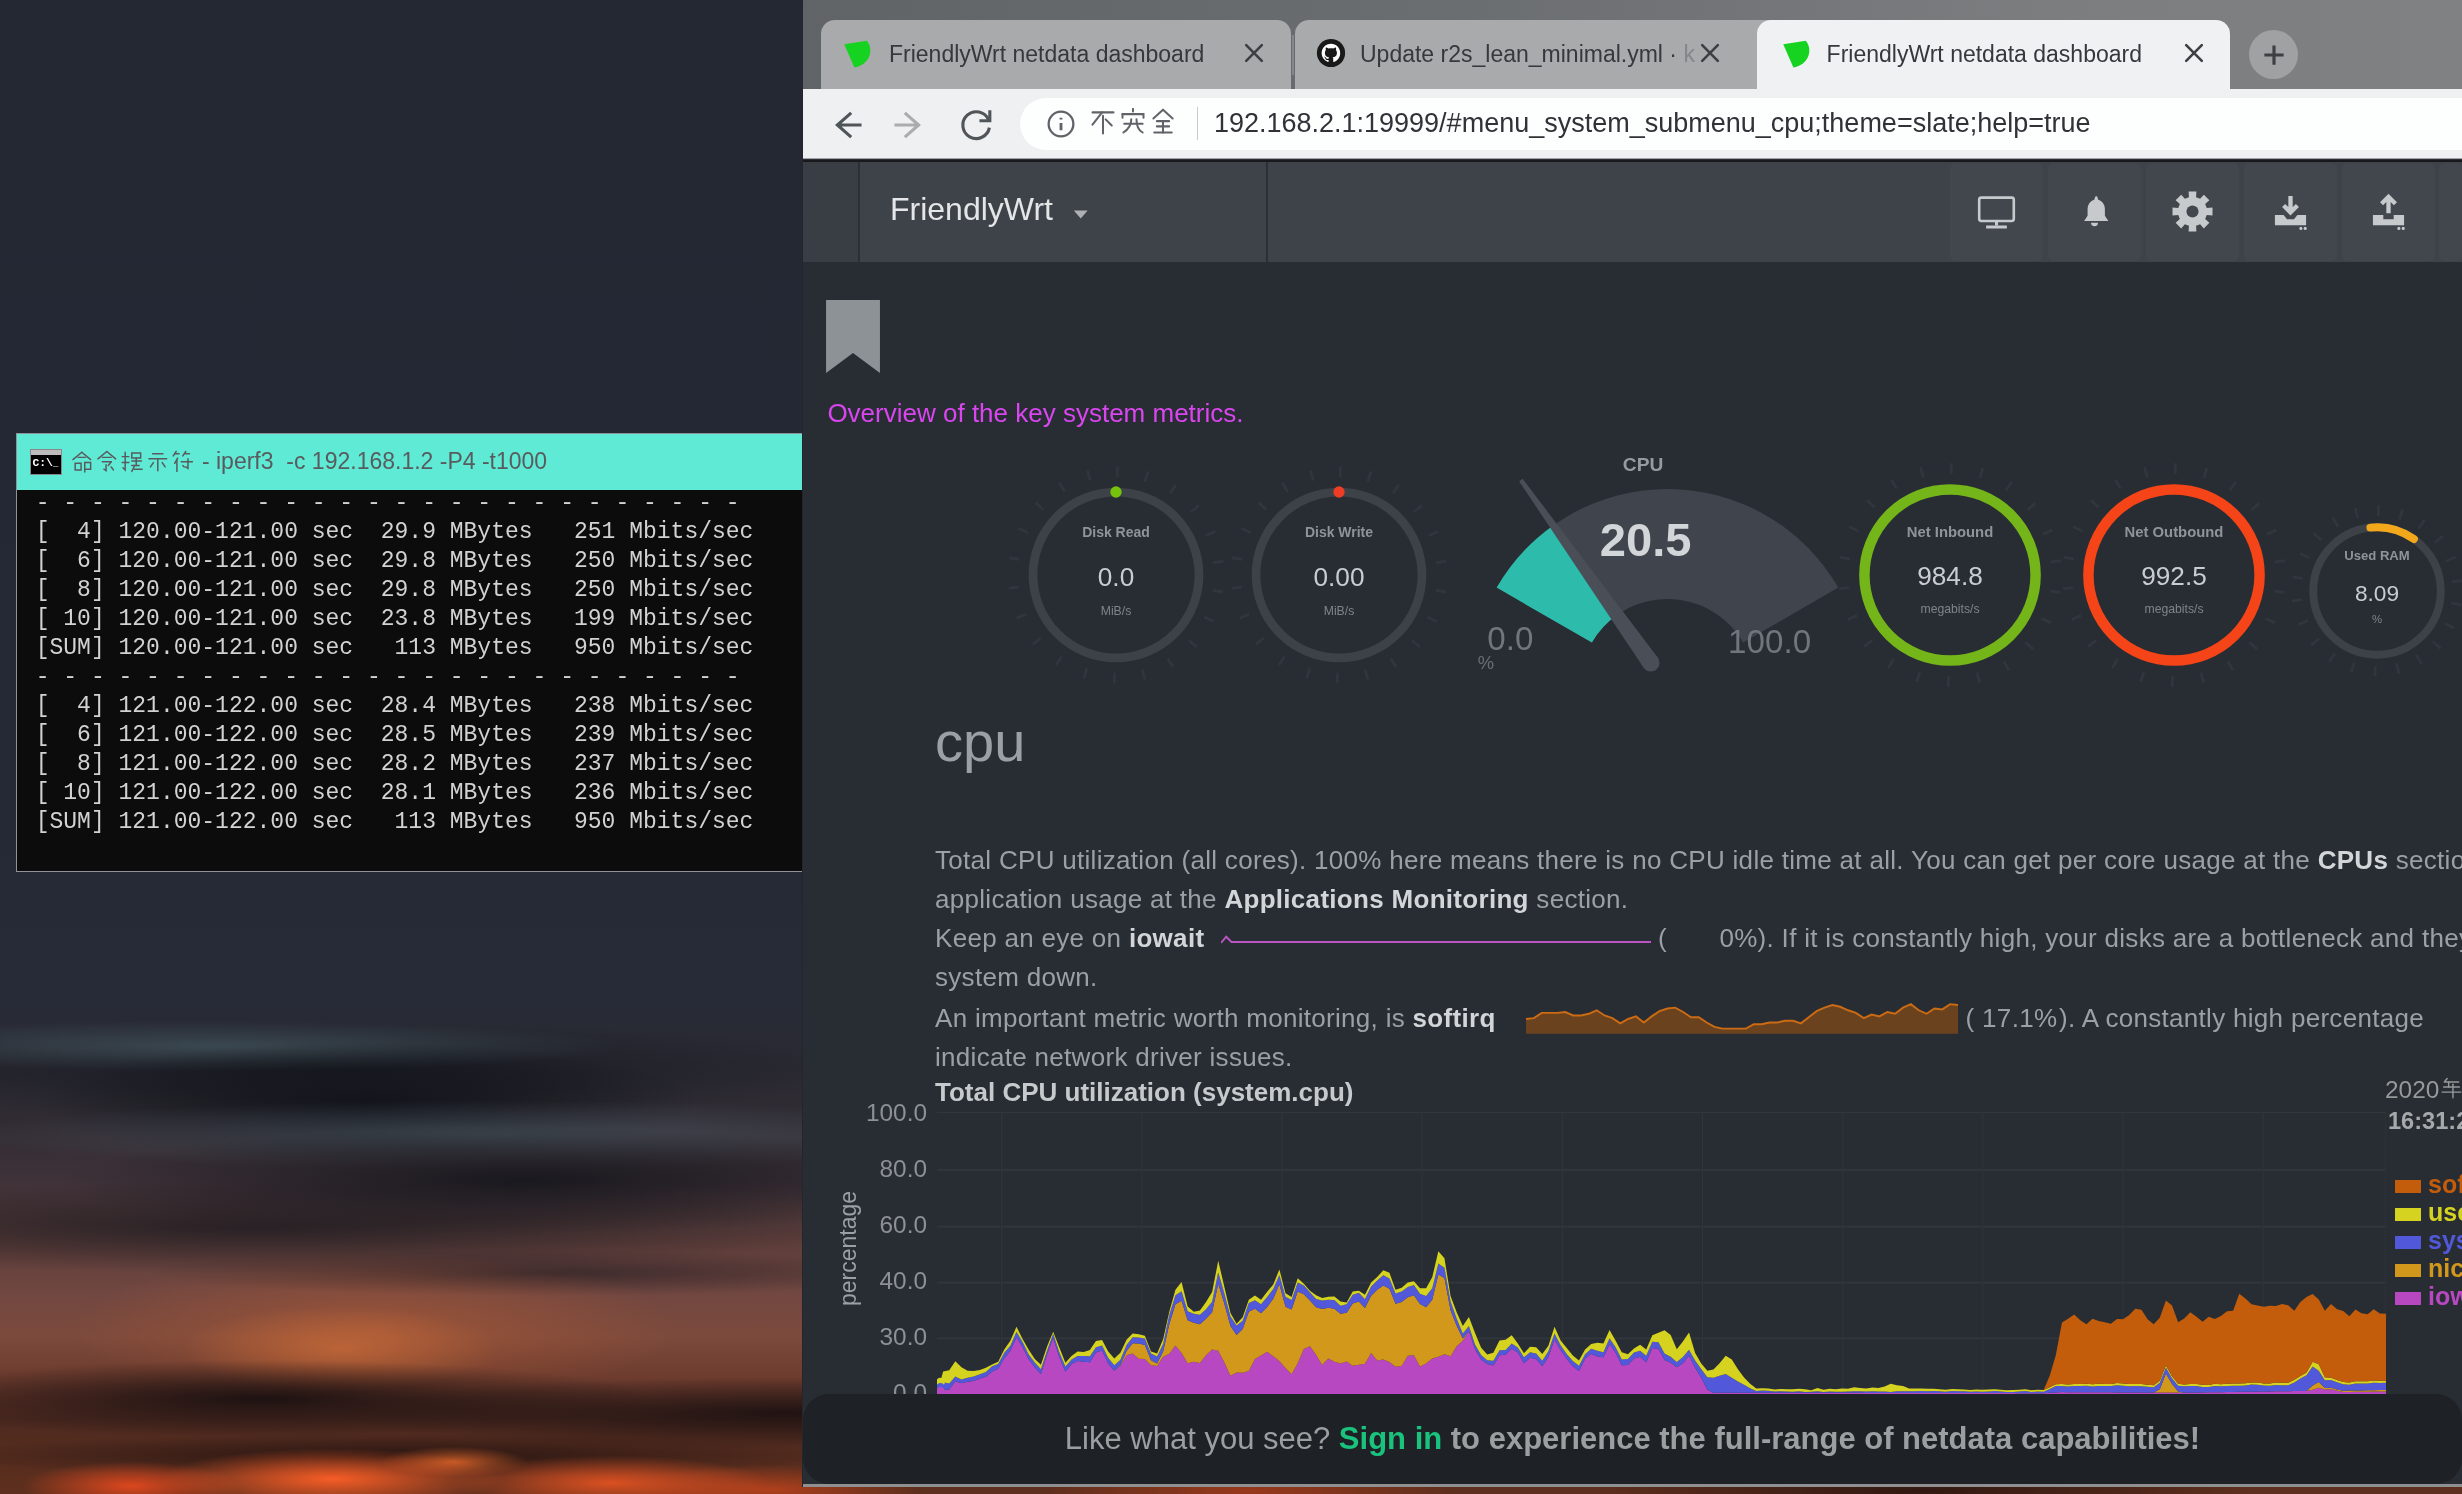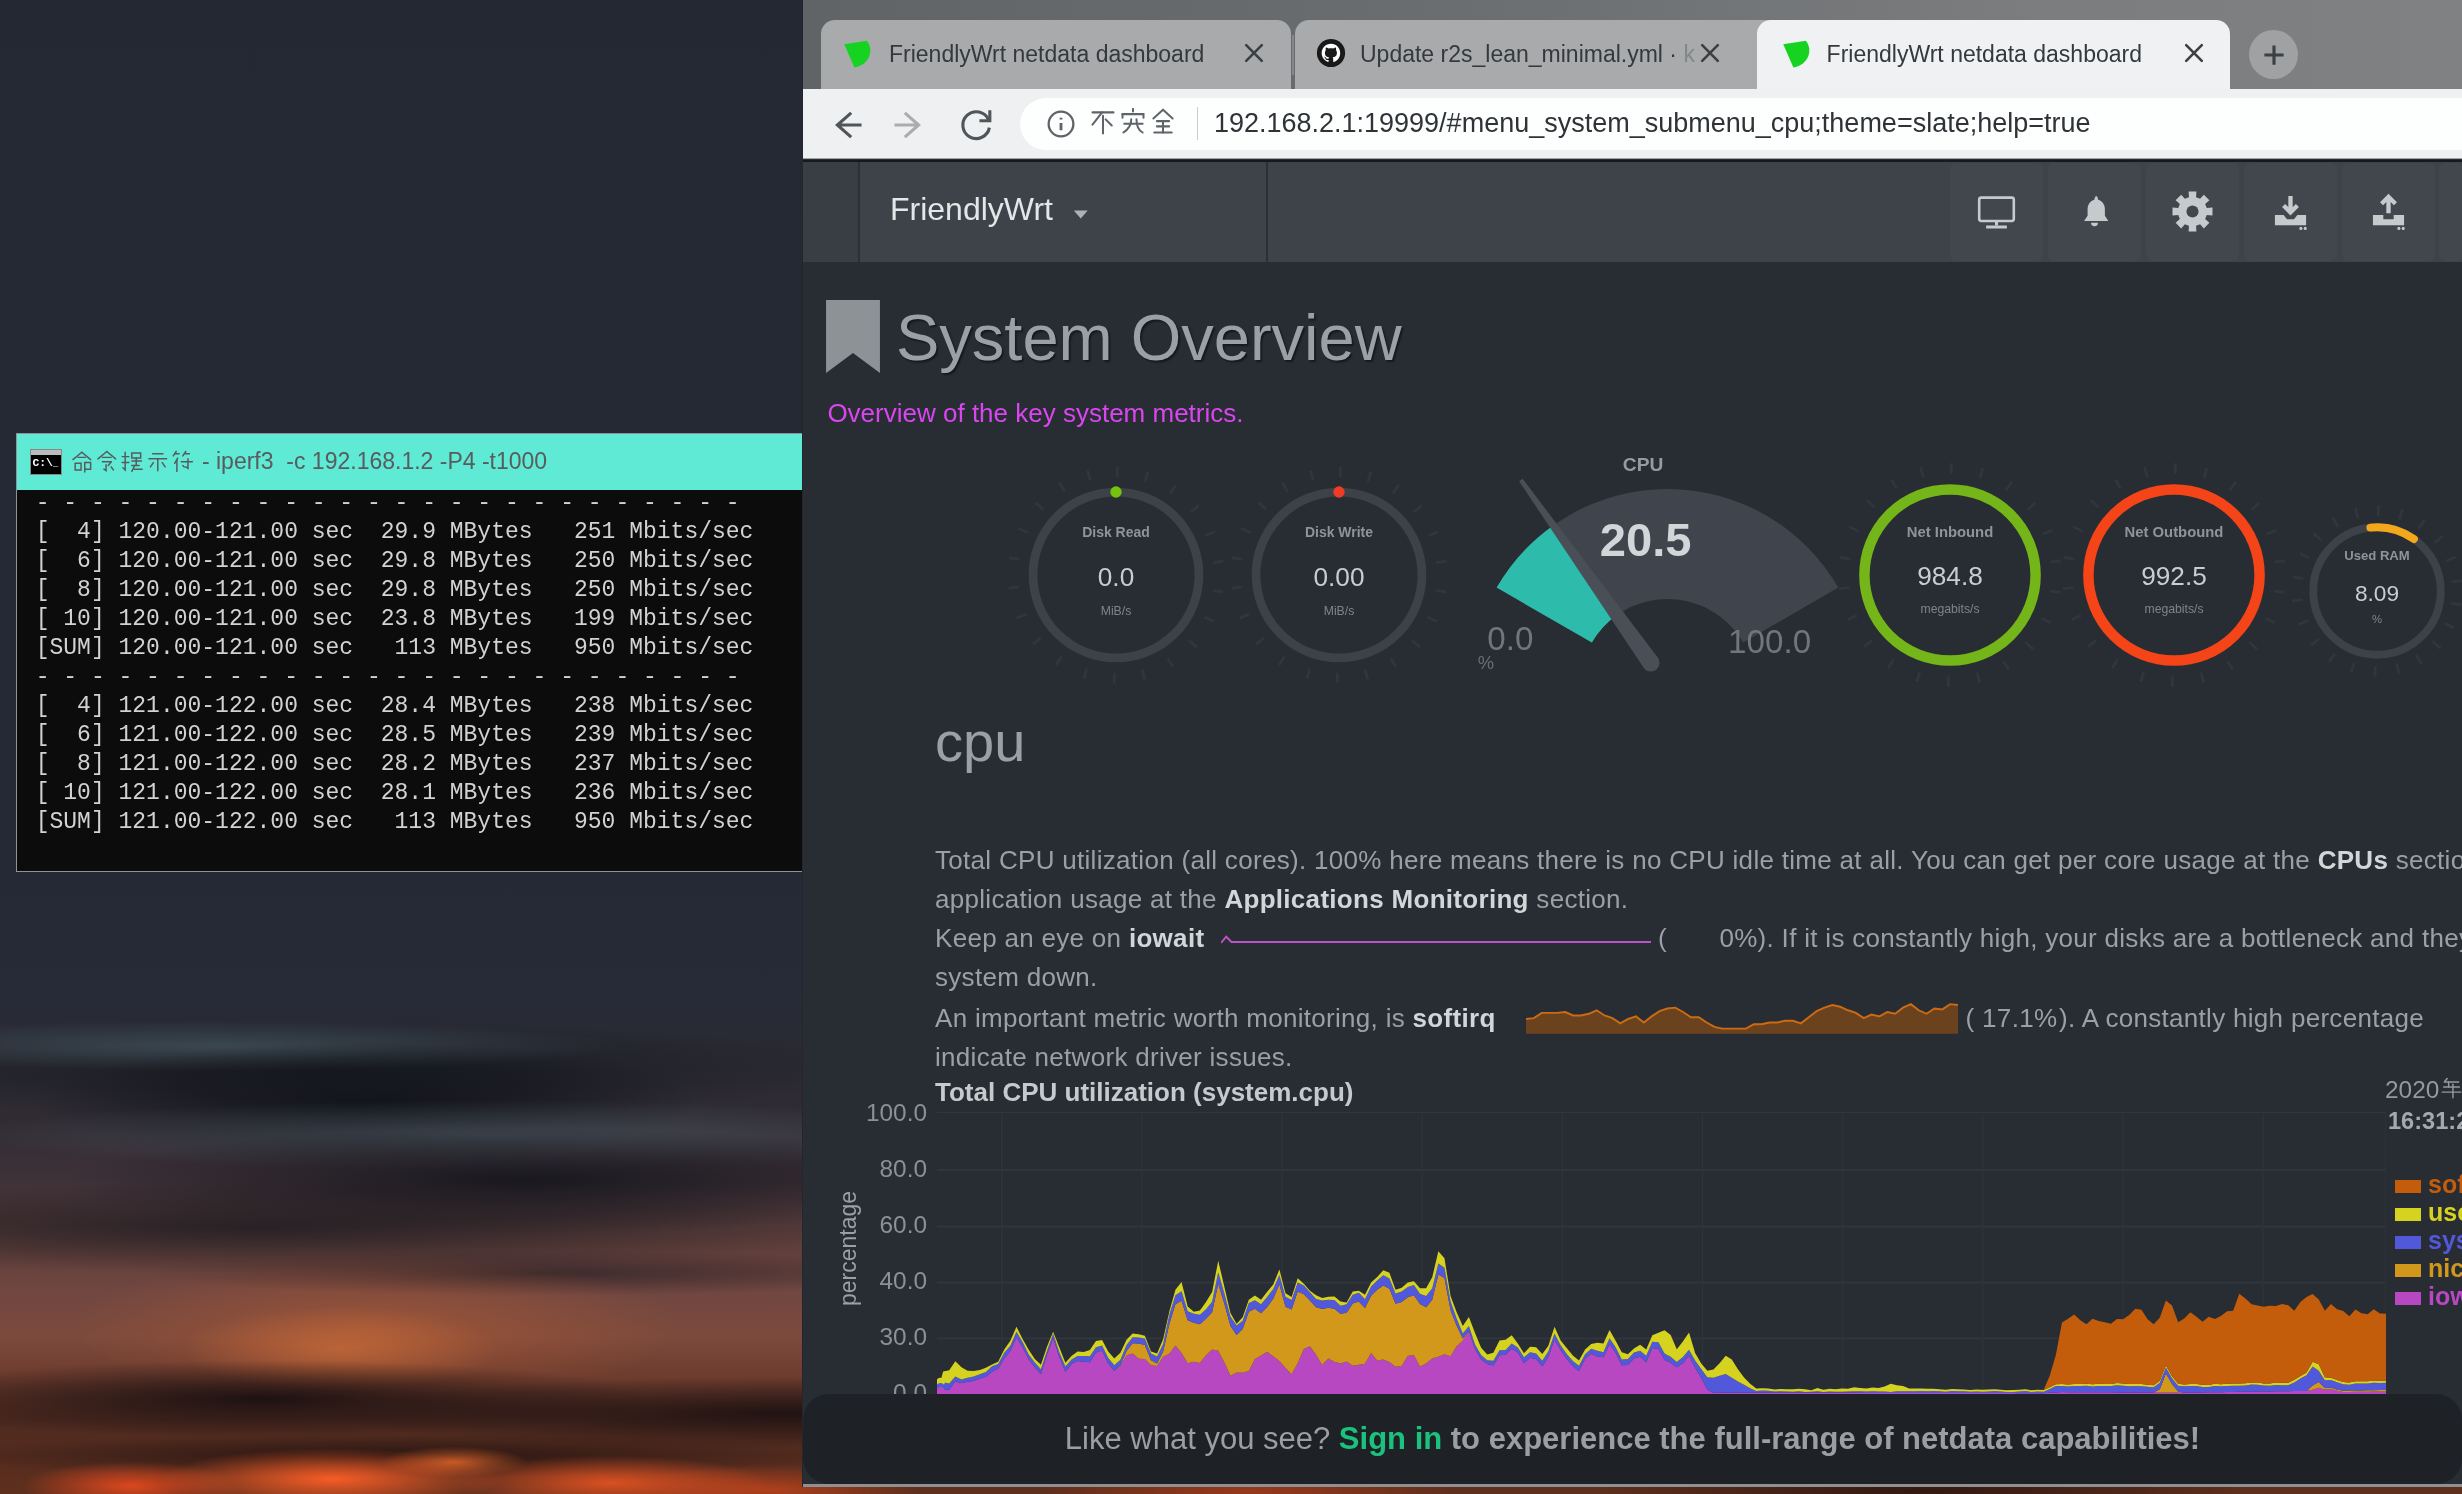--- a/index.html
+++ b/index.html
@@ -242,21 +242,20 @@
           <circle cx="43" cy="45.5" r="1.8" fill="#c7cacd" stroke="none"></circle>
         </svg>
       </div>
       <div style="position:absolute;left:1636px;top:0.9px;width:23.6px;height:98px;background:#42474e;border-radius:6.1px"></div>
   </div>
 
   <div id="content">
     <svg class="abs" style="left:23px;top:38px" width="54" height="73" viewBox="0 0 62 84">
         <path d="M0 0 H62 V84 L31 61 L0 84 Z" fill="#8d9297"></path>
       </svg>
-    <div class="abs" style="left:93px;top:38px;font-size:65px;font-weight:400;color:#9ba0a5;text-shadow:1.7px 1.7px 1.7px rgba(0,0,0,0.45)">System Overview</div>
     <div class="abs" style="left:24.4px;top:136px;font-size:26px;color:#d946ef">Overview of the key system metrics.</div>
 
     <div class="abs" style="left:132px;top:447px;font-size:56px;color:#9aa0a5">cpu</div>
 
     <div class="abs" style="left:132px;top:579px">
       <p class="desc">Total CPU utilization (all cores). 100% here means there is no CPU idle time at all. You can get per core usage at the <span class="b">CPUs</span> section and per</p>
       <p class="desc">application usage at the <span class="b">Applications Monitoring</span> section.</p>
       <p class="desc">Keep an eye on <span class="b">iowait</span> <svg width="430" height="17.5" viewBox="0 0 493 20" style="vertical-align:1.7px;margin-left:8.7px">
             <path d="M0,17 L6,10 L12,16 L493,16" fill="none" stroke="#bb54c4" stroke-width="2.2"></path>
           </svg> ( <span style="display:inline-block;width:83px;text-align:right">0%</span>). If it is constantly high, your disks are a bottleneck and they slow your</p>

